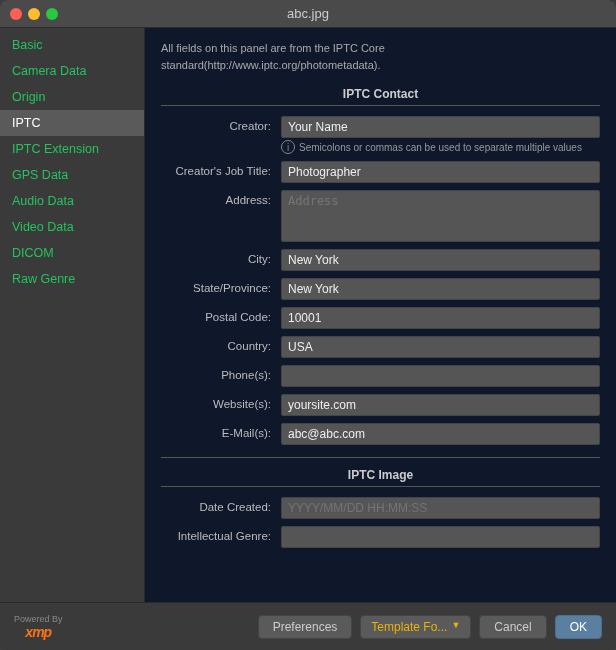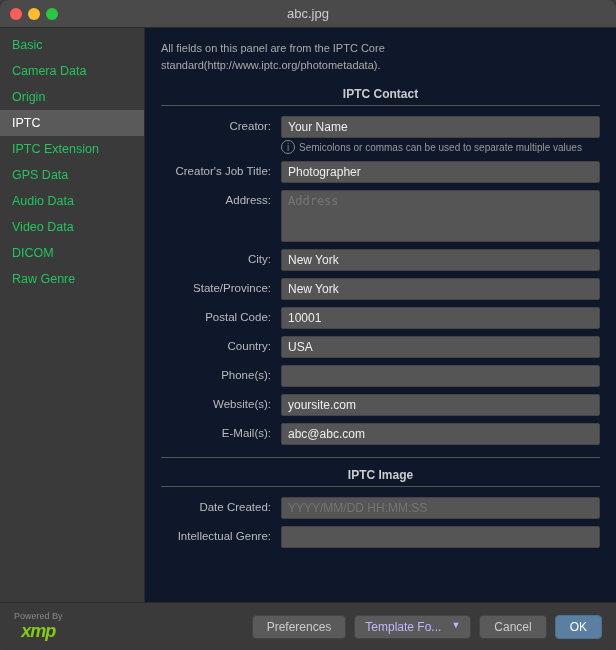--- a/index.html
+++ b/index.html
@@ -178,23 +178,23 @@
       display: flex;
       align-items: center;
       flex-direction: column;
       margin-right: auto;
     }
     .powered-by-text {
       font-size: 9px;
       color: #888;
     }
     .xmp-logo {
-      font-size: 18px;
+      font-size: 14px;
       font-weight: bold;
-      color: #84cc16;
+      color: #f97316;
       font-style: italic;
       letter-spacing: -1px;
     }
     .footer-btn {
       background: #5a5a5a;
       border: 1px solid #444;
       color: #ccc;
       font-size: 12px;
       padding: 4px 14px;
       border-radius: 4px;
@@ -203,28 +203,28 @@
     }
     .footer-btn.primary {
       background: #5a7fa0;
       border-color: #4a6f8f;
       color: #fff;
     }
 
     .template-btn {
       background: #5a5a5a;
       border: 1px solid #444;
-      color: #c4b5fd;
+      color: #eab308;
       font-size: 12px;
       padding: 4px 10px;
       border-radius: 4px;
       cursor: pointer;
       display: flex;
       align-items: flex-start;
-      gap: 10px;
+      gap: 4px;
     }
     .chevron-down { font-size: 9px; }
   </style>
 </head>
 <body>
 
 <div class="title-bar">
   <div class="title-bar-buttons">
     <button class="title-btn btn-close"></button>
     <button class="title-btn btn-min"></button>

